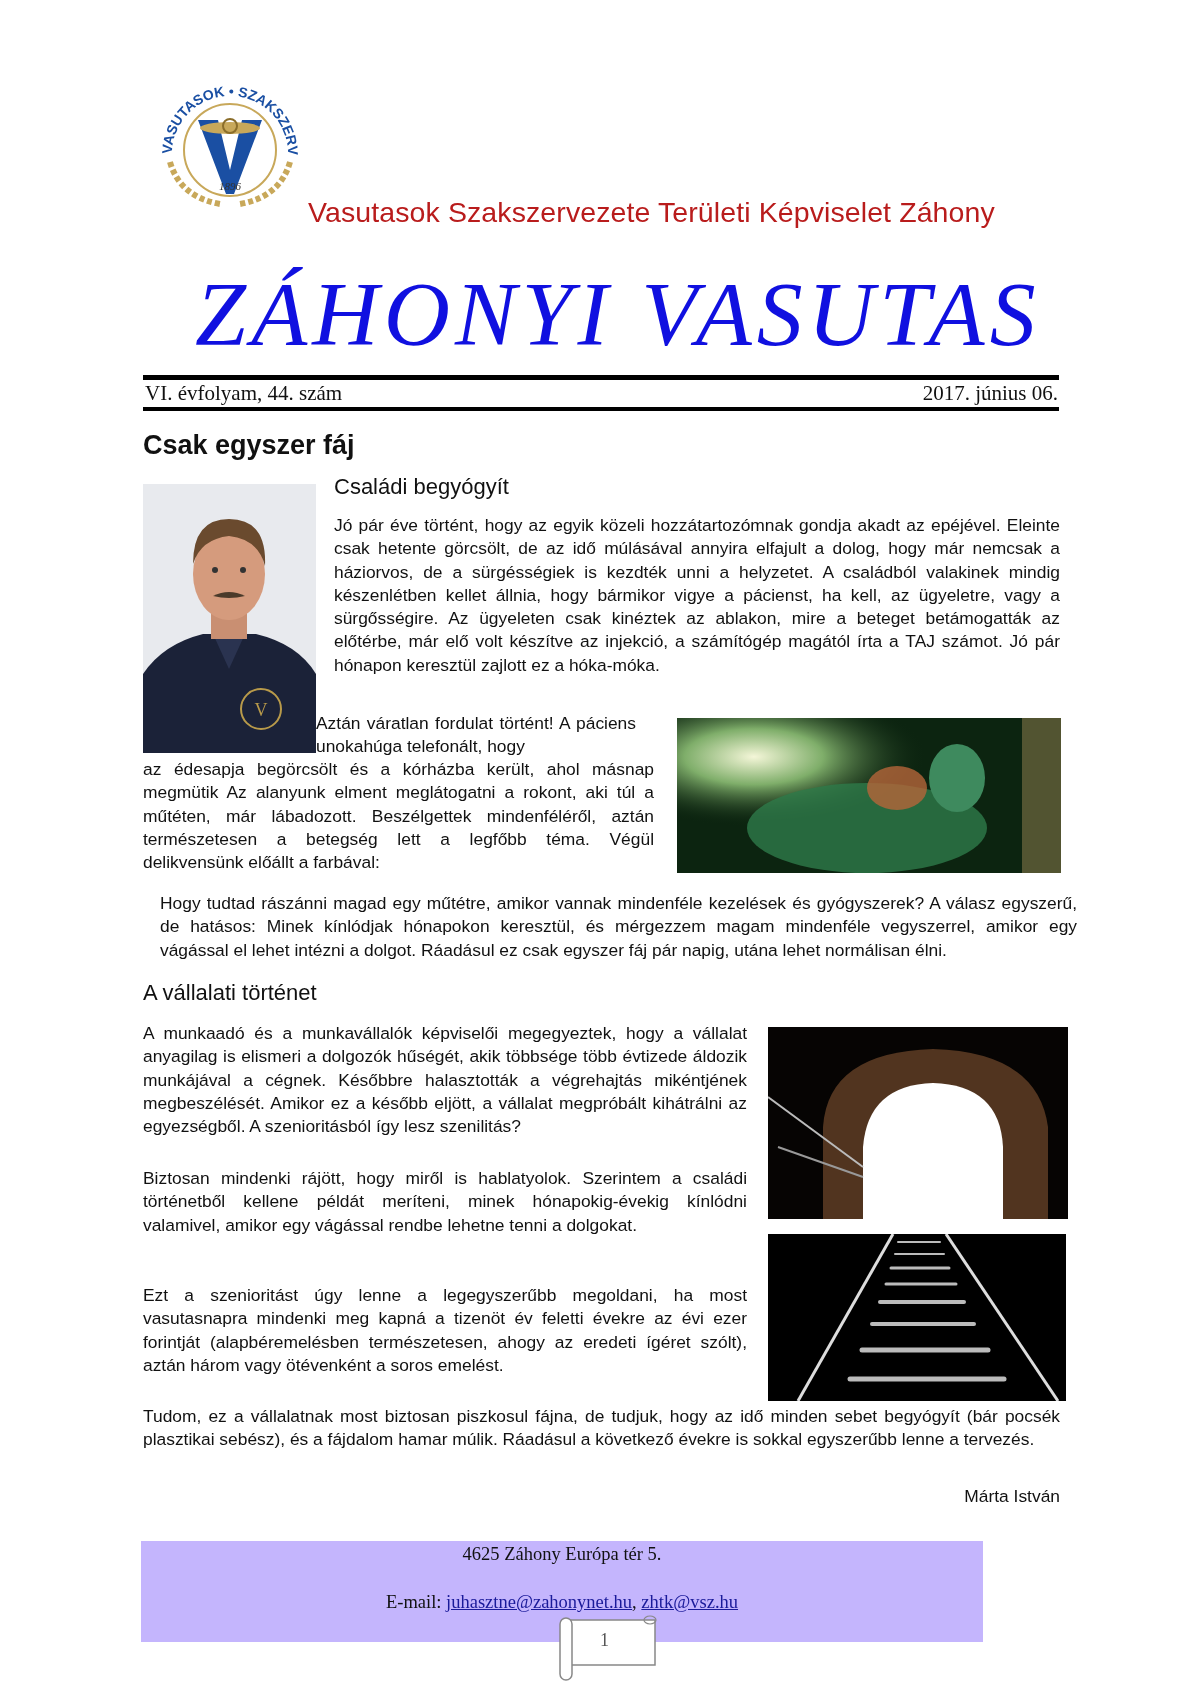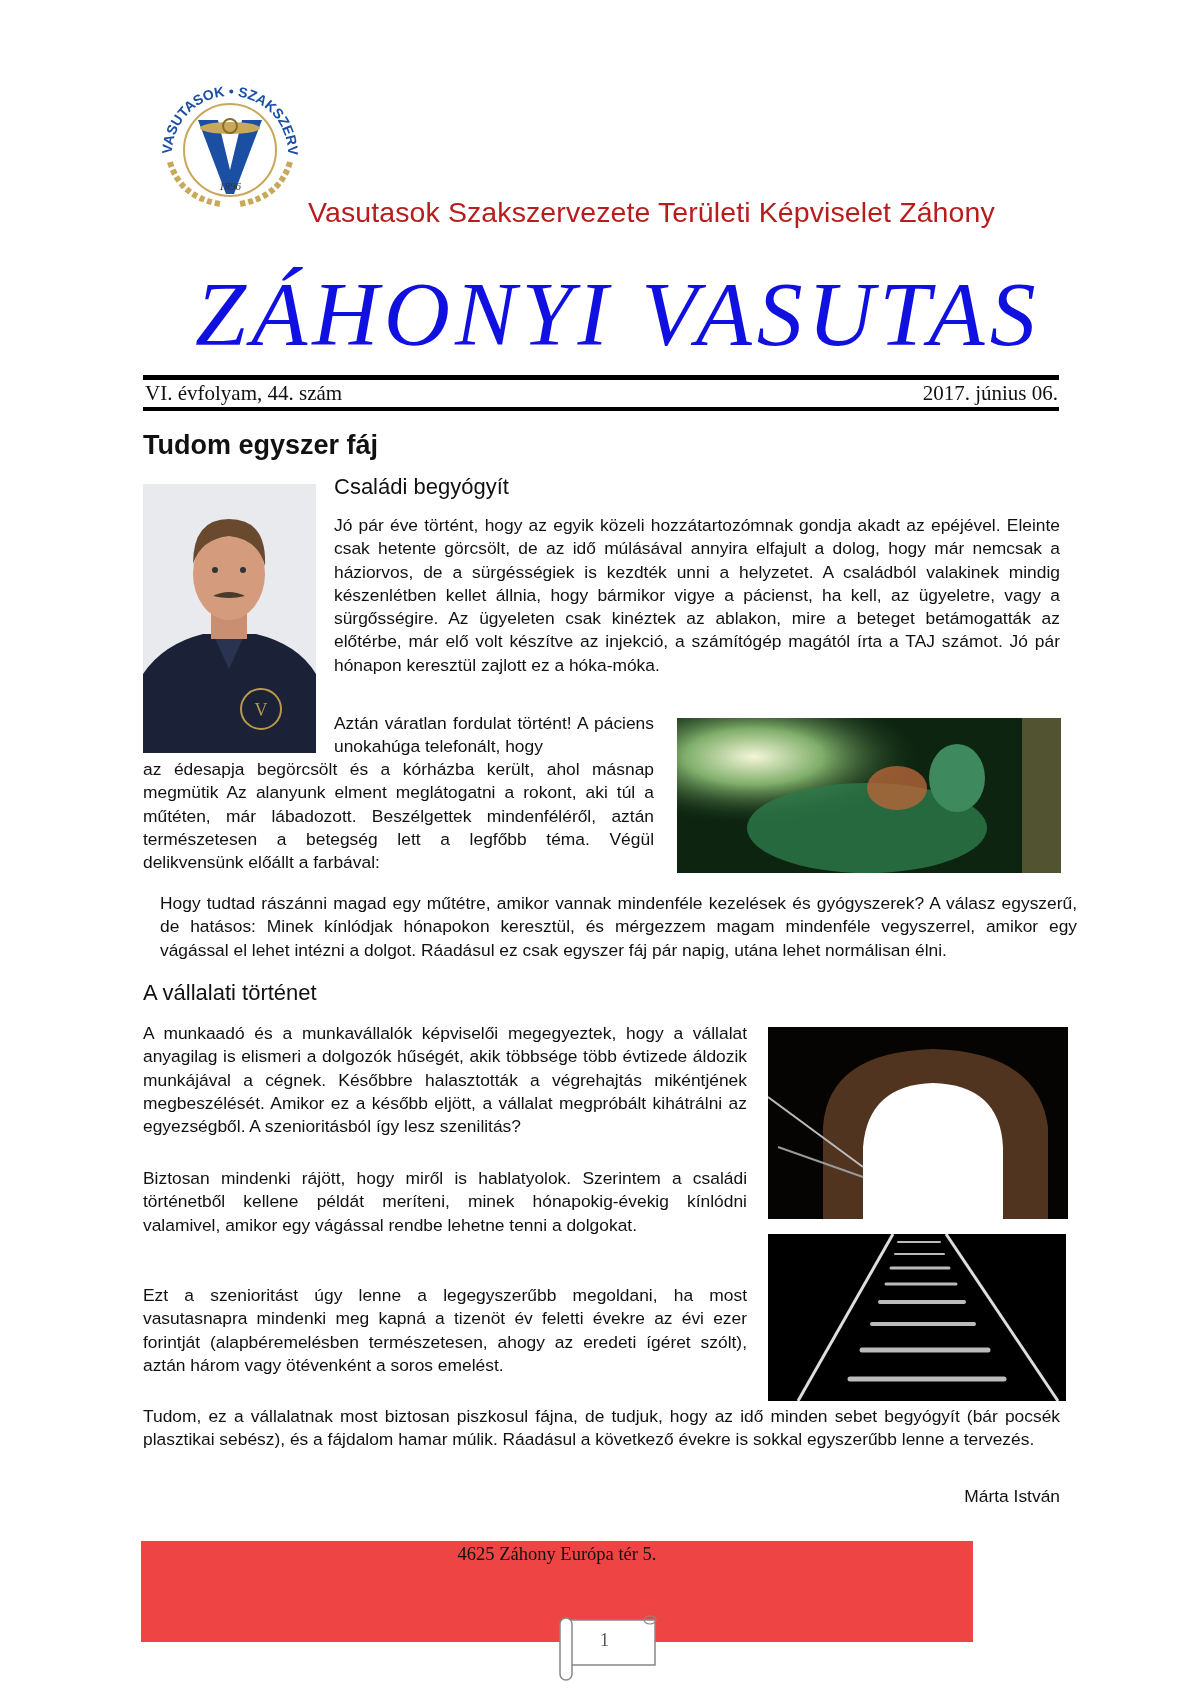--- a/index.html
+++ b/index.html
@@ -17,38 +17,38 @@
   .issue-left { left: 145px; top: 381px; font-family: "Liberation Serif", serif; font-size: 21px; white-space: nowrap; }
   .issue-right { right: 142px; top: 381px; font-family: "Liberation Serif", serif; font-size: 21px; white-space: nowrap; }
 
   .article-title { left: 143px; top: 430px; font-size: 27px; font-weight: bold; white-space: nowrap; }
   .section-head { font-size: 22px; white-space: nowrap; }
   .sh1 { left: 334px; top: 474px; }
   .sh2 { left: 143px; top: 980px; }
 
   .para { font-size: 17.4px; line-height: 23.3px; text-align: justify; }
   .p1 { left: 334px; top: 514px; width: 726px; }
-  .p2a { left: 334px; top: 712px; width: 320px; }
+  .p2a { left: 316px; top: 712px; width: 320px; }
   .p2b { left: 143px; top: 758px; width: 511px; }
   .p2c { left: 143px; top: 875px; width: 917px; }
   .p3 { left: 143px; top: 1022px; width: 604px; }
   .p4 { left: 143px; top: 1167px; width: 604px; }
   .p5 { left: 143px; top: 1284px; width: 604px; }
   .p6 { left: 143px; top: 1405px; width: 917px; }
   .signature { right: 140px; top: 1486px; font-size: 17.4px; white-space: nowrap; }
 
   
   .photo { overflow: hidden; }
   .portrait { left: 143px; top: 484px; width: 173px; height: 269px; background: #e9ebee; }
   .surgery { left: 677px; top: 718px; width: 384px; height: 155px; background: #0d2a12; }
   .tunnel { left: 768px; top: 1027px; width: 300px; height: 192px; background: #050403; }
   .tracks { left: 768px; top: 1234px; width: 298px; height: 167px; background: #000; }
 
   
-  .footer { left: 141px; top: 1541px; width: 832px; height: 101px; background: #ef4444; }
+  .footer { left: 141px; top: 1541px; width: 832px; height: 101px; background: #c4b5fd; padding-left: 10px; }
   .f-line { position: absolute; left: 0; width: 100%; text-align: center; font-family: "Liberation Serif", serif; font-size: 18.5px; color: #111; white-space: nowrap; }
   .f1 { top: 3px; }
   .f2 { top: 27px; }
   .f3 { top: 51px; }
   .f-line a { color: #1a1a9a; text-decoration: underline; }
 
   .page-number-scroll { left: 550px; top: 1610px; width: 115px; height: 72px; }
   .page-num { left: 600px; top: 1630px; font-family: "Liberation Serif", serif; font-size: 18px; color: #555; }
 </style>
 </head>
@@ -71,21 +71,21 @@
 </svg>
 
 <div class="abs org-line">Vasutasok Szakszervezete Területi Képviselet Záhony</div>
 <div class="abs masthead">ZÁHONYI VASUTAS</div>
 
 <div class="abs rule-top"></div>
 <div class="abs issue-left">VI. évfolyam, 44. szám</div>
 <div class="abs issue-right">2017. június 06.</div>
 <div class="abs rule-bot"></div>
 
-<h1 class="abs article-title" style="margin:0;">Tudom egyszer fáj</h1>
+<h1 class="abs article-title" style="margin:0;">Csak egyszer fáj</h1>
 
 <div class="abs photo portrait">
   <svg width="173" height="269" viewBox="0 0 173 269">
     <rect width="173" height="269" fill="#e8eaee"></rect>
     <path d="M 0 269 L 0 190 Q 20 160 60 150 L 113 150 Q 155 160 173 190 L 173 269 Z" fill="#1b2238"></path>
     <path d="M 70 150 L 86 185 L 102 150 Z" fill="#2a3350"></path>
     <rect x="68" y="125" width="36" height="30" fill="#c98f72"></rect>
     <ellipse cx="86" cy="90" rx="36" ry="46" fill="#d59b7d"></ellipse>
     <path d="M 50 80 Q 50 35 86 35 Q 124 35 122 82 Q 115 55 86 52 Q 58 55 50 80 Z" fill="#6a4a2e"></path>
     <path d="M 70 112 Q 86 104 102 112 Q 86 116 70 112 Z" fill="#4a3a2a"></path>
@@ -151,20 +151,21 @@
       <line x1="82" y1="145" x2="236" y2="145" stroke-width="5"></line>
     </g>
   </svg>
 </div>
 
 <p class="abs para p6" style="margin:0;">Tudom, ez a vállalatnak most biztosan piszkosul fájna, de tudjuk, hogy az idő minden sebet begyógyít (bár pocsék plasztikai sebész), és a fájdalom hamar múlik. Ráadásul a következő évekre is sokkal egyszerűbb lenne a tervezés.</p>
 <div class="abs signature">Márta István</div>
 
 <div class="abs footer">
   <div class="f-line f1">4625 Záhony Európa tér 5.</div>
+  <div class="f-line f3"><span>E-mail: </span><a>juhasztne@zahonynet.hu</a><span>, </span><a>zhtk@vsz.hu</a></div>
 </div>
 
 <svg class="abs page-number-scroll" viewBox="0 0 115 72">
   <path d="M 15 10 L 105 10 L 105 55 L 20 55" fill="#fff" stroke="#888" stroke-width="1.5"></path>
   <rect x="10" y="8" width="12" height="62" rx="6" fill="#fff" stroke="#888" stroke-width="1.5"></rect>
   <ellipse cx="100" cy="10" rx="6" ry="4" fill="none" stroke="#888" stroke-width="1.2"></ellipse>
 </svg>
 <div class="abs page-num">1</div>
 
 </body></html>

